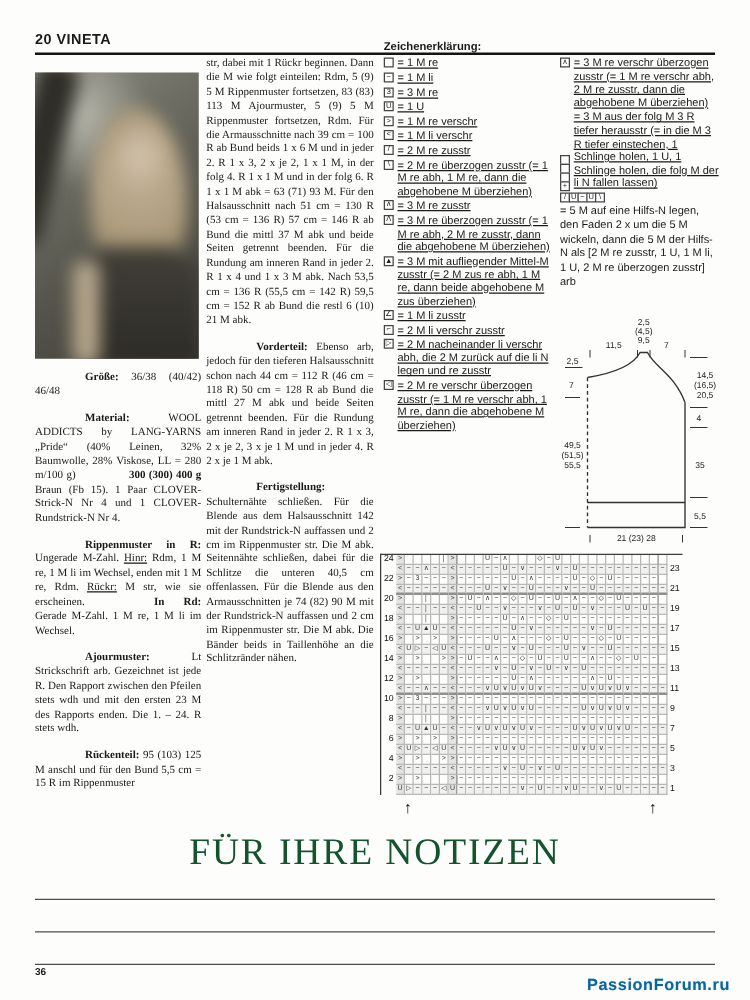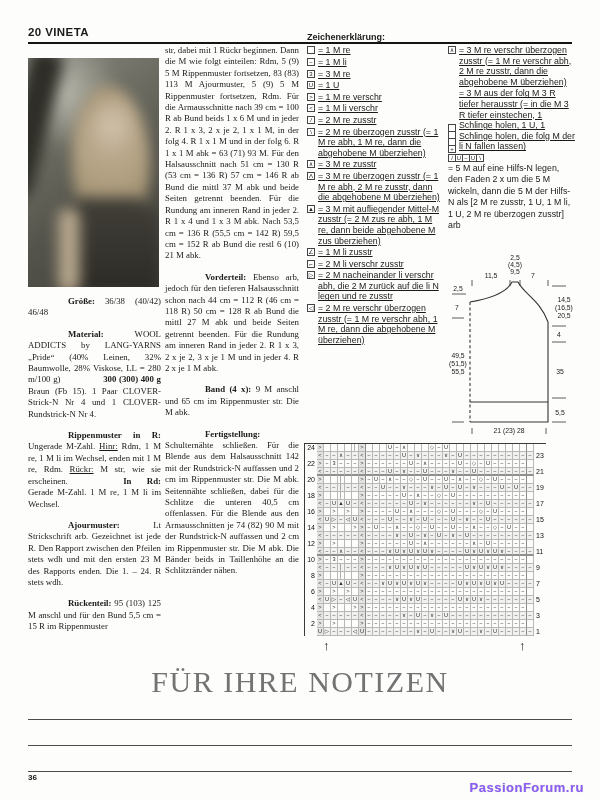--- a/index.html
+++ b/index.html
@@ -65,25 +65,25 @@
   .ws .cell { background:#f1f1f0; }
   .cell.edge { background:#e4e4e2; }
   .cell.rap { border-right:1.5px solid #8a8a8a; }
   .thick .cell { border-bottom:2px solid #8f8f8f; }
   #grid { border:1px solid #3a3a3a; border-right:none; border-bottom:none;
           display:inline-block; }
   .arrow { position:absolute; top:195px; font-size:13px; font-weight:bold; color:#111; }
   
   .notes-title { position:absolute; left:0; top:665px; width:600px; text-align:center;
                  font-family:"Liberation Serif", serif; font-size:30px; letter-spacing:1.5px;
-                 color:#737373; }
+                 color:#14532d; }
   .note-line { position:absolute; left:28px; width:544px; border-top:1.2px solid #4d4d4d; }
   .pgnum { position:absolute; left:28px; top:773px; font-size:8px; font-weight:bold; }
   .wm { position:absolute; right:16px; top:780px; font-size:13px; font-weight:bold;
-        color:#8b5cf6; text-shadow:0 0 1px #bdbdbb, 0 1px 0 #ffffff; letter-spacing:.5px; }
+        color:#0369a1; text-shadow:0 0 1px #bdbdbb, 0 1px 0 #ffffff; letter-spacing:.5px; }
 </style>
 </head>
 <body>
 
 <div id="page">
 
   <div class="hdr">20 VINETA</div>
 
   <div class="photo">
     <div class="blob ph-light"></div>
@@ -98,21 +98,20 @@
       <p><span class="b">Größe: </span><span>36/38 (40/42) 46/48</span></p>
       <p><span class="b">Material: </span><span>WOOL ADDICTS by LANG-YARNS „Pride“ (40% Leinen, 32% Baumwolle, 28% Viskose, LL = 280 m/100 g) </span><span class="b">300 (300) 400 g</span><span> Braun (Fb 15). 1 Paar CLOVER-Strick-N Nr 4 und 1 CLOVER-Rundstrick-N Nr 4.</span></p>
       <p><span class="b">Rippenmuster in R: </span><span>Ungerade M-Zahl. </span><span class="u">Hinr:</span><span> Rdm, 1 M re, 1 M li im Wechsel, enden mit 1 M re, Rdm. </span><span class="u">Rückr:</span><span> M str, wie sie erscheinen. </span><span class="b">In Rd: </span><span>Gerade M-Zahl. 1 M re, 1 M li im Wechsel.</span></p>
       <p><span class="b">Ajourmuster: </span><span>Lt Strickschrift arb. Gezeichnet ist jede R. Den Rapport zwischen den Pfeilen stets wdh und mit den ersten 23 M des Rapports enden. Die 1. – 24. R stets wdh.</span></p>
       <p><span class="b">Rückenteil: </span><span>95 (103) 125 M anschl und für den Bund 5,5 cm = 15 R im Rippenmuster</span></p>
     </div>
 
   <div id="col2" class="col">
       <p><span>str, dabei mit 1 Rückr beginnen. Dann die M wie folgt einteilen: Rdm, 5 (9) 5 M Rippenmuster fortsetzen, 83 (83) 113 M Ajourmuster, 5 (9) 5 M Rippenmuster fortsetzen, Rdm. Für die Armausschnitte nach 39 cm = 100 R ab Bund beids 1 x 6 M und in jeder 2. R 1 x 3, 2 x je 2, 1 x 1 M, in der folg 4. R 1 x 1 M und in der folg 6. R 1 x 1 M abk = 63 (71) 93 M. Für den Halsausschnitt nach 51 cm = 130 R (53 cm = 136 R) 57 cm = 146 R ab Bund die mittl 37 M abk und beide Seiten getrennt beenden. Für die Rundung am inneren Rand in jeder 2. R 1 x 4 und 1 x 3 M abk. Nach 53,5 cm = 136 R (55,5 cm = 142 R) 59,5 cm = 152 R ab Bund die restl 6 (10) 21 M abk.</span></p>
       <p><span class="b">Vorderteil: </span><span>Ebenso arb, jedoch für den tieferen Halsausschnitt schon nach 44 cm = 112 R (46 cm = 118 R) 50 cm = 128 R ab Bund die mittl 27 M abk und beide Seiten getrennt beenden. Für die Rundung am inneren Rand in jeder 2. R 1 x 3, 2 x je 2, 3 x je 1 M und in jeder 4. R 2 x je 1 M abk.</span></p>
-      <p><span class="b">Band (4 x): </span><span>9 M anschl und 65 cm im Rippenmuster str. Die M abk.</span></p>
       <p><span class="b">Fertigstellung: </span><span>Schulternähte schließen. Für die Blende aus dem Halsausschnitt 142 mit der Rundstrick-N auffassen und 2 cm im Rippenmuster str. Die M abk. Seitennähte schließen, dabei für die Schlitze die unteren 40,5 cm offenlassen. Für die Blende aus den Armausschnitten je 74 (82) 90 M mit der Rundstrick-N auffassen und 2 cm im Rippenmuster str. Die M abk. Die Bänder beids in Taillenhöhe an die Schlitzränder nähen.</span></p>
     </div>
 
   <div id="col3" class="col">
     <div class="lg-title">Zeichenerklärung:</div>
     <div>
         <div class="lg-item">
           <span class="sym"></span>
           <span class="txt">= 1 M re</span>
         </div>

